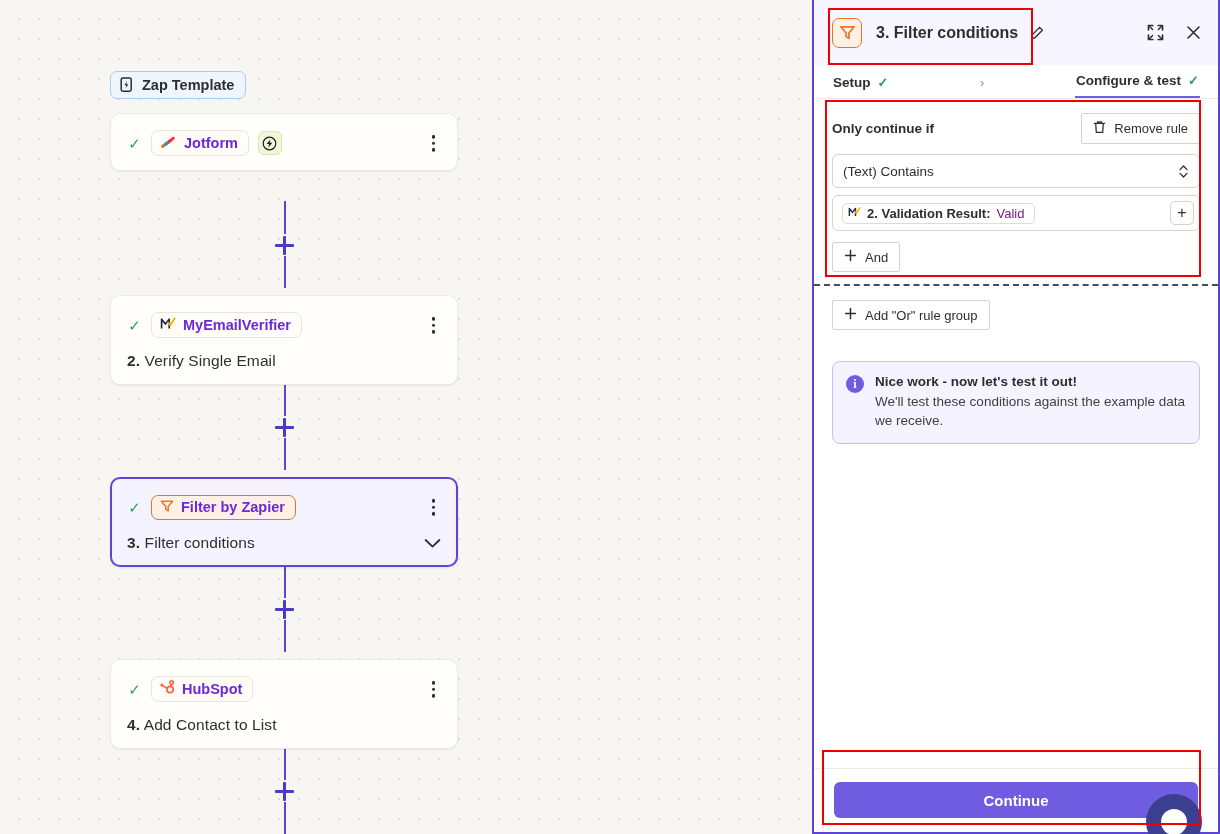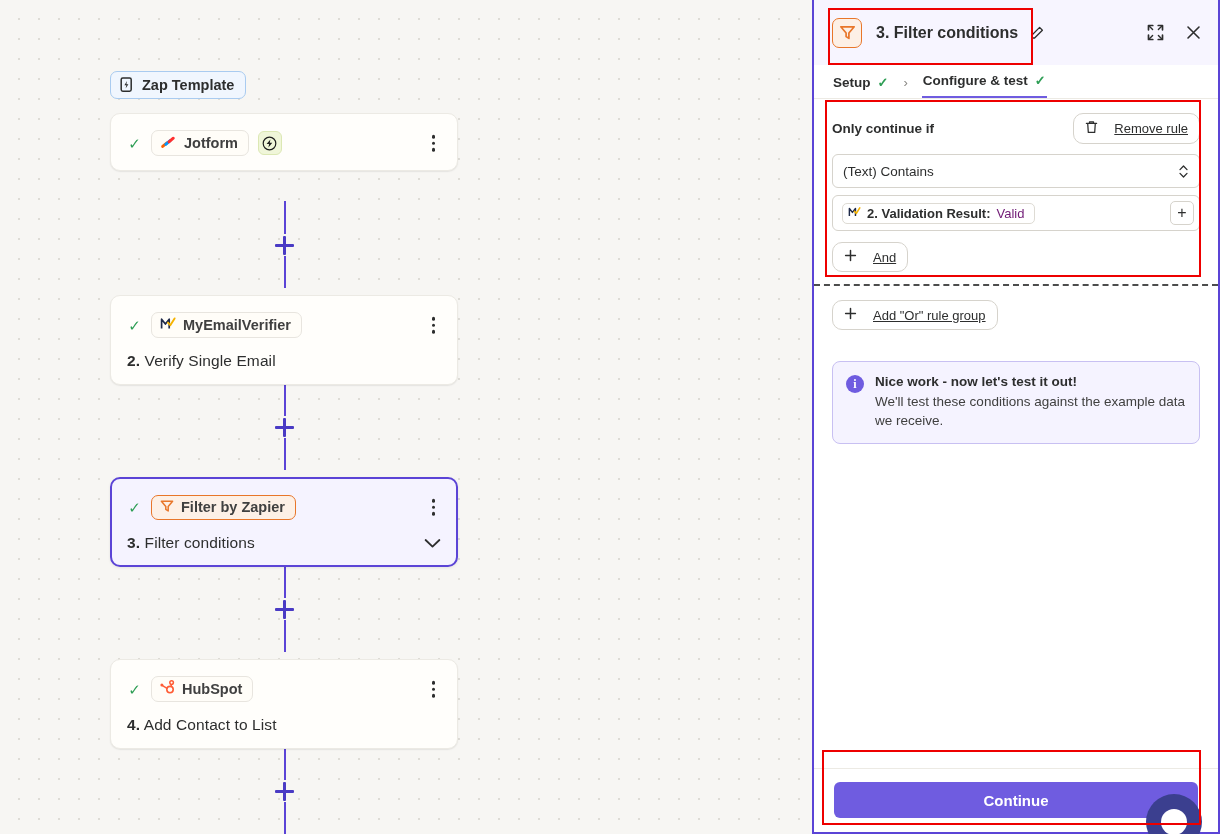--- a/index.html
+++ b/index.html
@@ -46,21 +46,21 @@
   }
   .node-top { display: flex; align-items: center; gap: 9px; position: relative; min-height: 26px; }
   .check {
     color: #2e9e55; font-size: 15px; line-height: 1; width: 15px;
     display: inline-flex; align-items: center; justify-content: center;
   }
   .app-chip {
     display: inline-flex; align-items: center; gap: 7px;
     background: #fffdf8; border: 1px solid #e8e5df; border-radius: 7px;
     padding: 3px 10px 3px 8px;
-    font-size: 14.5px; font-weight: bold; color: #404040;
+    font-size: 14.5px; font-weight: bold; color: #6d28d9;
     white-space: nowrap;
   }
   .app-chip.filter-chip { background: #fdf0e6; border: 1px solid #e8762a; }
   .bolt-badge {
     width: 24px; height: 24px; border-radius: 6px;
     background: #f0f6d9; border: 1px solid #dce8b4;
     display: inline-flex; align-items: center; justify-content: center;
   }
   .kebab {
     position: absolute; right: 0; top: 50%; transform: translateY(-50%);
@@ -117,40 +117,40 @@
   .anno { position: absolute; border: 2.5px solid #ee0000; pointer-events: none; z-index: 40; }
   #anno-title { left: 828px; top: 8px; width: 205px; height: 57px; }
   #anno-rule  { left: 825px; top: 100px; width: 376px; height: 177px; }
   #anno-cont  { left: 822px; top: 750px; width: 379px; height: 75px; }
 
   
   .tabs {
     height: 34px; display: flex; align-items: flex-end; gap: 0;
     padding: 0 18px; border-bottom: 1px solid #eceae4; flex: none;
     background: #fff;
+    justify-content: space-between;
   }
   .tab {
     display: flex; align-items: center; gap: 7px; padding: 0 1px 8px 1px;
     font-size: 13.5px; font-weight: bold; color: #2d2e2e; cursor: pointer;
   }
   .tab.active { border-bottom: 2.5px solid #6f5ce0; }
   .tab .ok { color: #2e9e55; font-size: 13px; }
   .tab-sep { color: #8b8985; font-size: 13px; padding: 0 14px 8px 14px; }
 
   .panel-body { flex: 1 1 auto; overflow: hidden; padding: 0; position: relative; }
 
   .rule-group { padding: 14px 18px 0 18px; }
   .rule-head { display: flex; align-items: center; justify-content: space-between; margin-bottom: 10px; }
   .rule-label { font-size: 13.5px; font-weight: bold; color: #2d2e2e; }
   .btn-outline {
-    display: inline-flex; align-items: center; gap: 16px;
-    background: #fff; border: 1px solid #d6d3cc; border-radius: 10px;
+    display: inline-flex; align-items: center; gap: 8px;
+    background: #fff; border: 1px solid #d6d3cc; border-radius: 2px;
     padding: 6px 11px; font-size: 13px; color: #2d2e2e; cursor: pointer;
     font-family: "Liberation Sans", sans-serif;
-    text-decoration: underline;
   }
   .select-row {
     background: #fff; border: 1px solid #d6d3cc; border-radius: 6px;
     height: 34px; display: flex; align-items: center; padding: 0 10px;
     margin-bottom: 7px; font-size: 13.5px; color: #2d2e2e; cursor: pointer;
   }
   .select-row .val { flex: 1 1 auto; display: flex; align-items: center; gap: 10px; }
   .mini-icon-box {
     width: 21px; height: 21px; border-radius: 4px; background: #fff;
     border: 1px solid #dedbd4; display: flex; align-items: center; justify-content: center;

